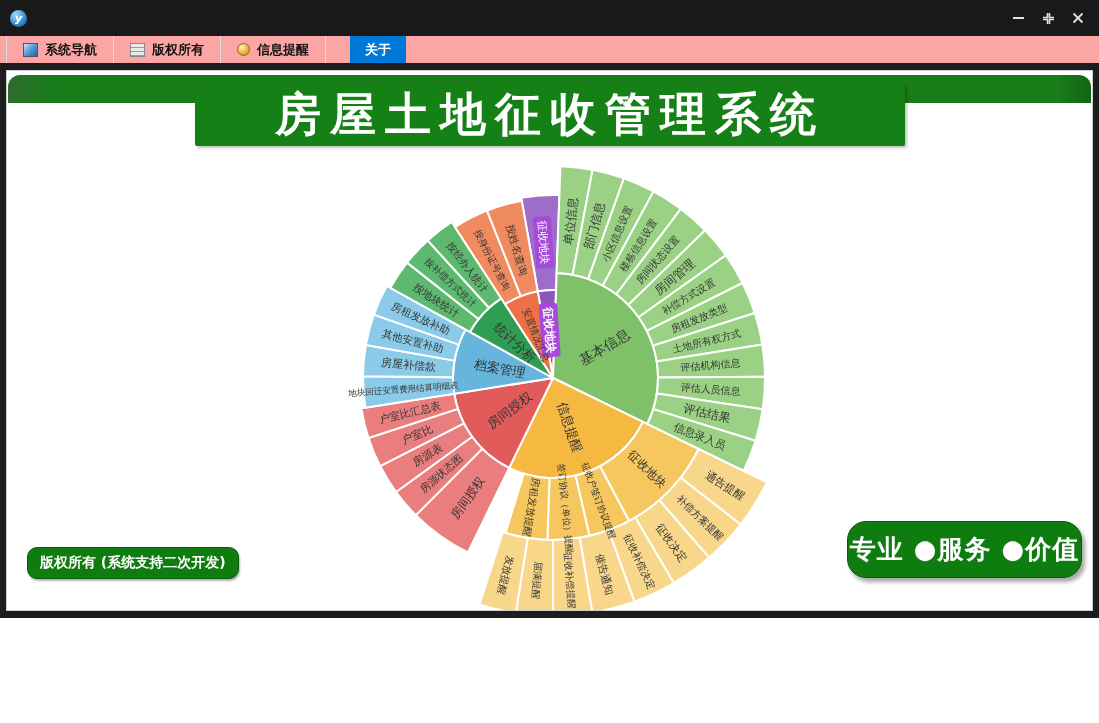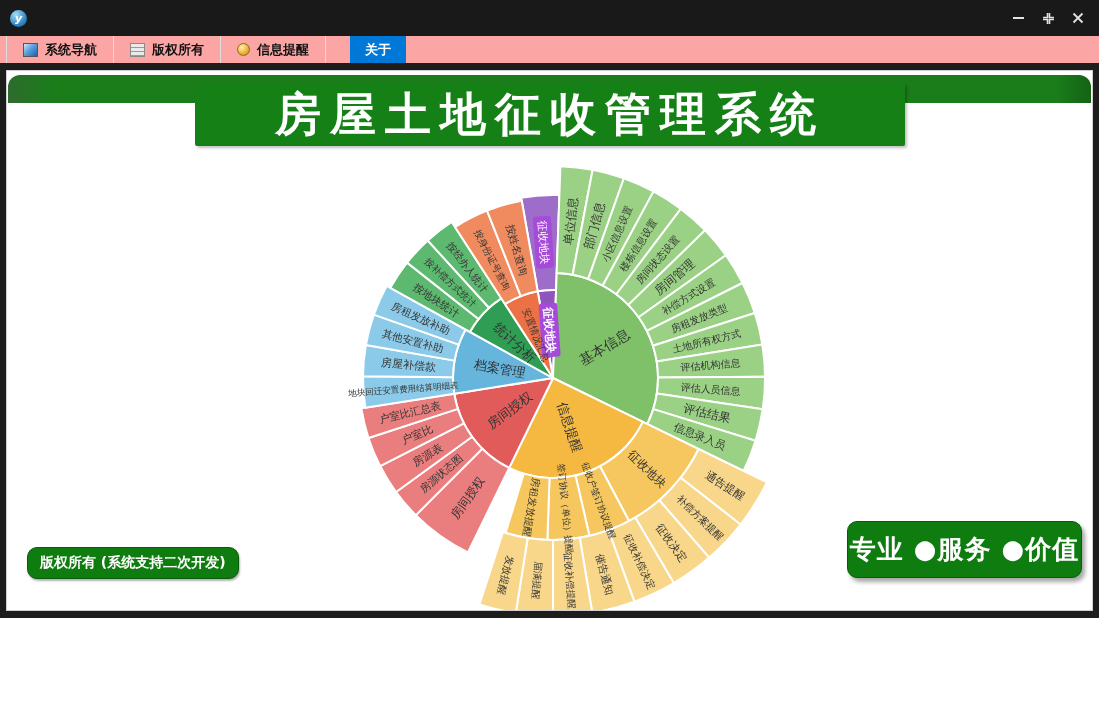--- a/index.html
+++ b/index.html
@@ -43,21 +43,21 @@
          border-radius:12px 12px 0 0;}
   .banner{position:absolute;left:188px;top:12px;width:710px;height:63px;background:#158015;
          color:#fff;display:flex;align-items:center;justify-content:center;
          font-size:46px;font-weight:bold;letter-spacing:9px;border-radius:2px;
          box-shadow:2px 2px 3px rgba(0,0,0,.25);white-space:nowrap;}
   #chart{position:absolute;left:0;top:0;width:1085px;height:539px;}
   .copyright{position:absolute;left:20px;top:476px;height:30px;padding:0 12px;background:#0f7c0f;
          border:1px solid #0a5c0a;border-radius:10px;color:#fff;font-weight:bold;font-size:14px;
          display:flex;align-items:center;box-shadow:1px 2px 2px rgba(0,0,0,.30);white-space:nowrap;}
   .slogan{position:absolute;left:840px;top:450px;width:233px;height:55px;background:#0f7c0f;
-         border:1px solid #0a5c0a;border-radius:10px;color:#fff;font-weight:bold;font-size:26px;
+         border:1px solid #0a5c0a;border-radius:19px;color:#fff;font-weight:bold;font-size:26px;
          display:flex;align-items:center;justify-content:center;letter-spacing:1px;
          box-shadow:3px 4px 4px rgba(0,0,0,.35);white-space:nowrap;}
 </style>
 </head>
 <body>
 
 <div class="page">
   <div class="window">
 
     <div class="titlebar">

